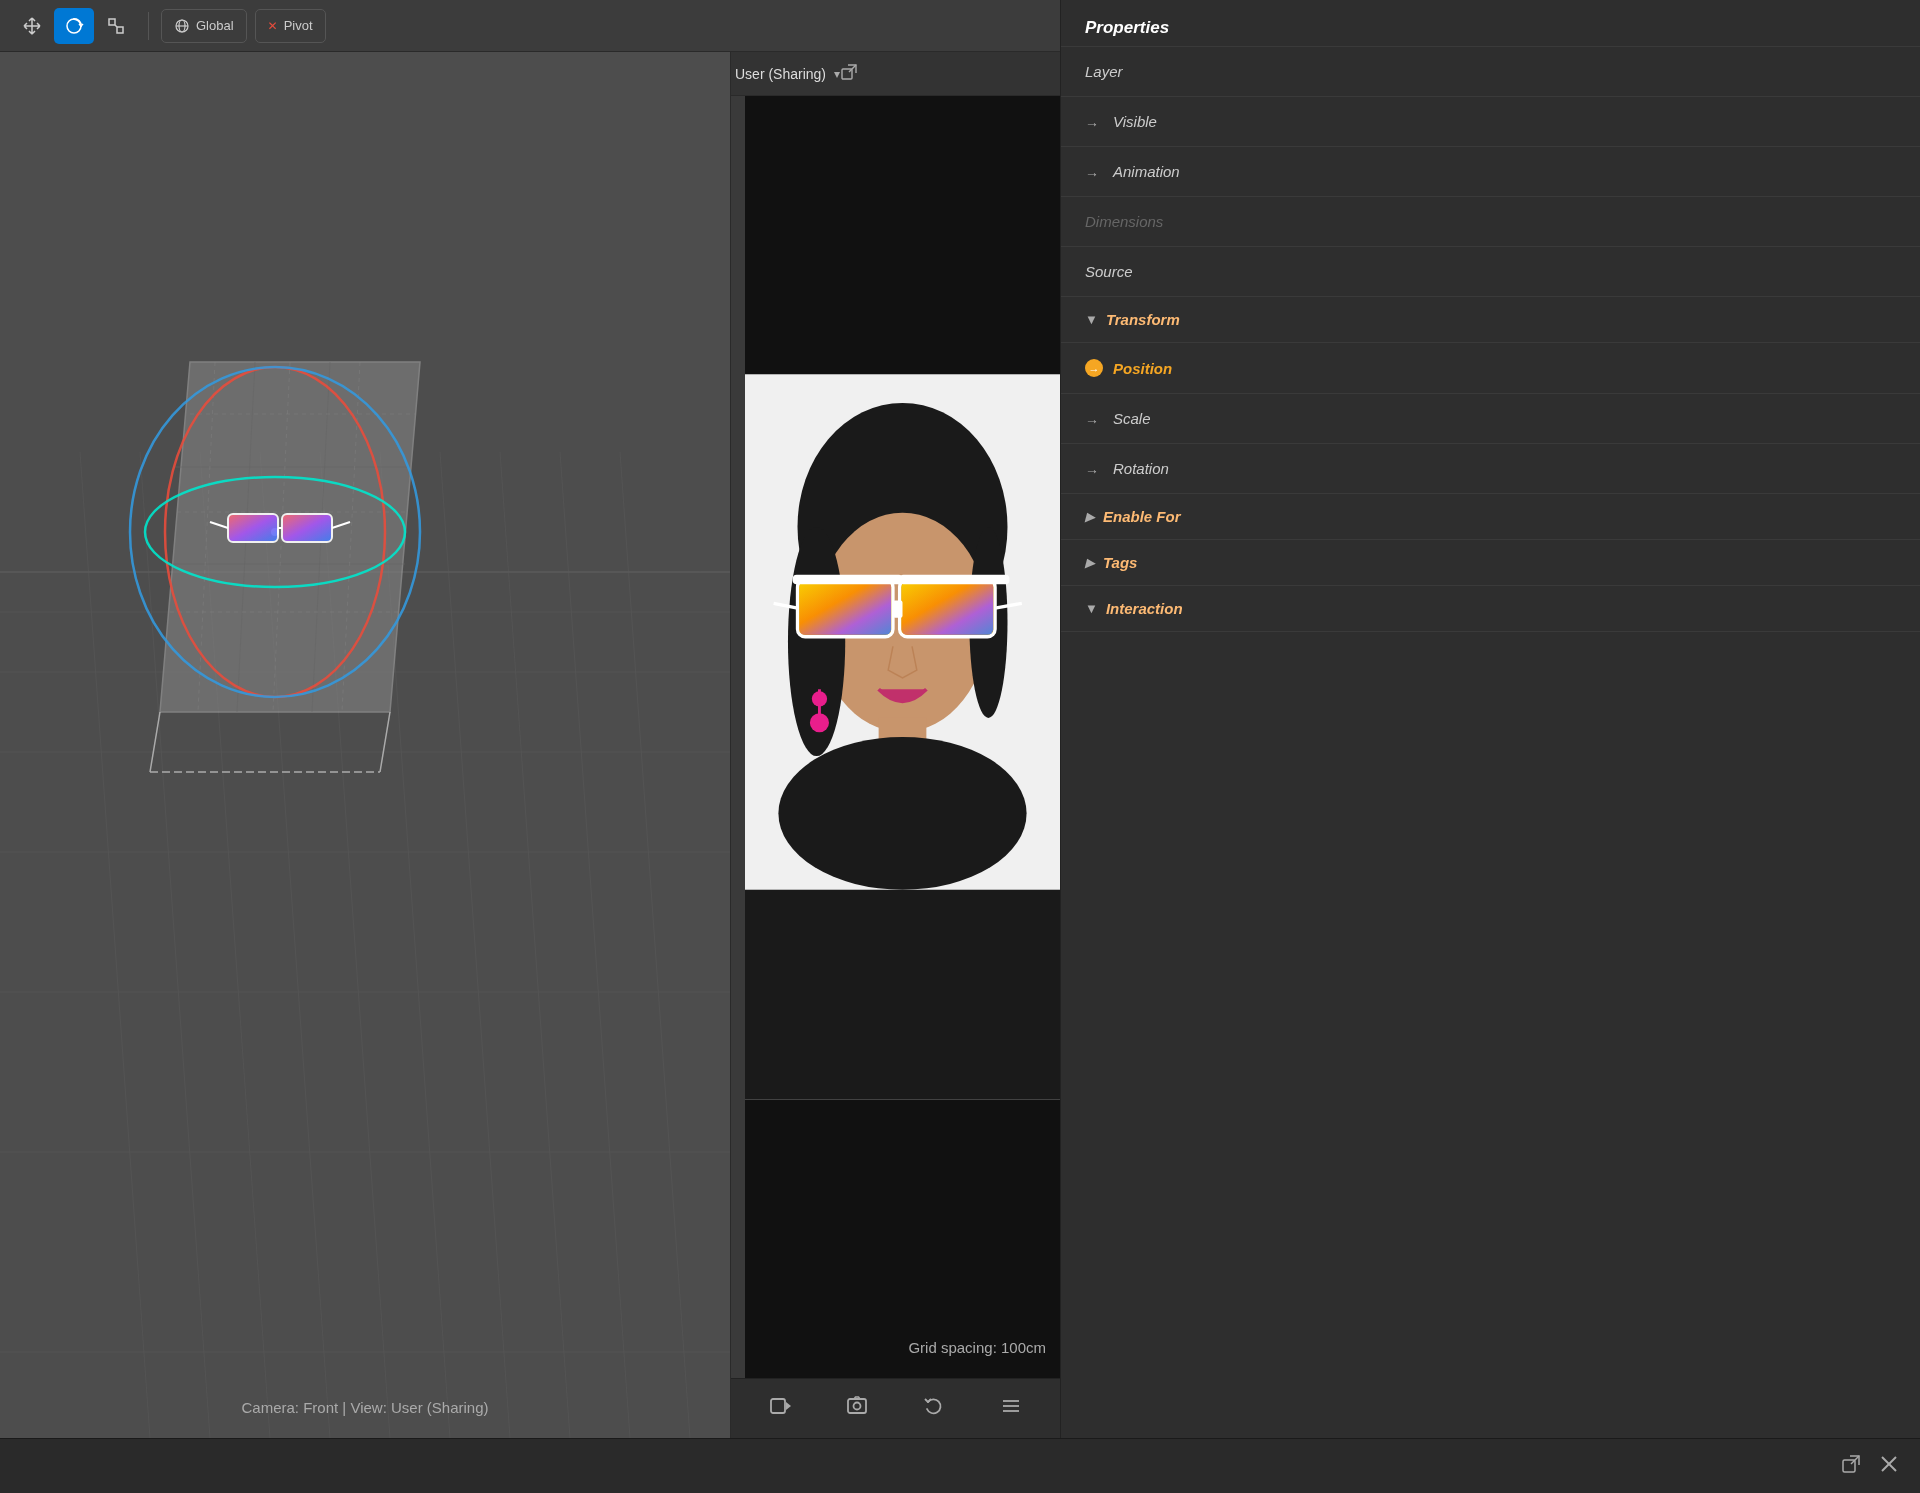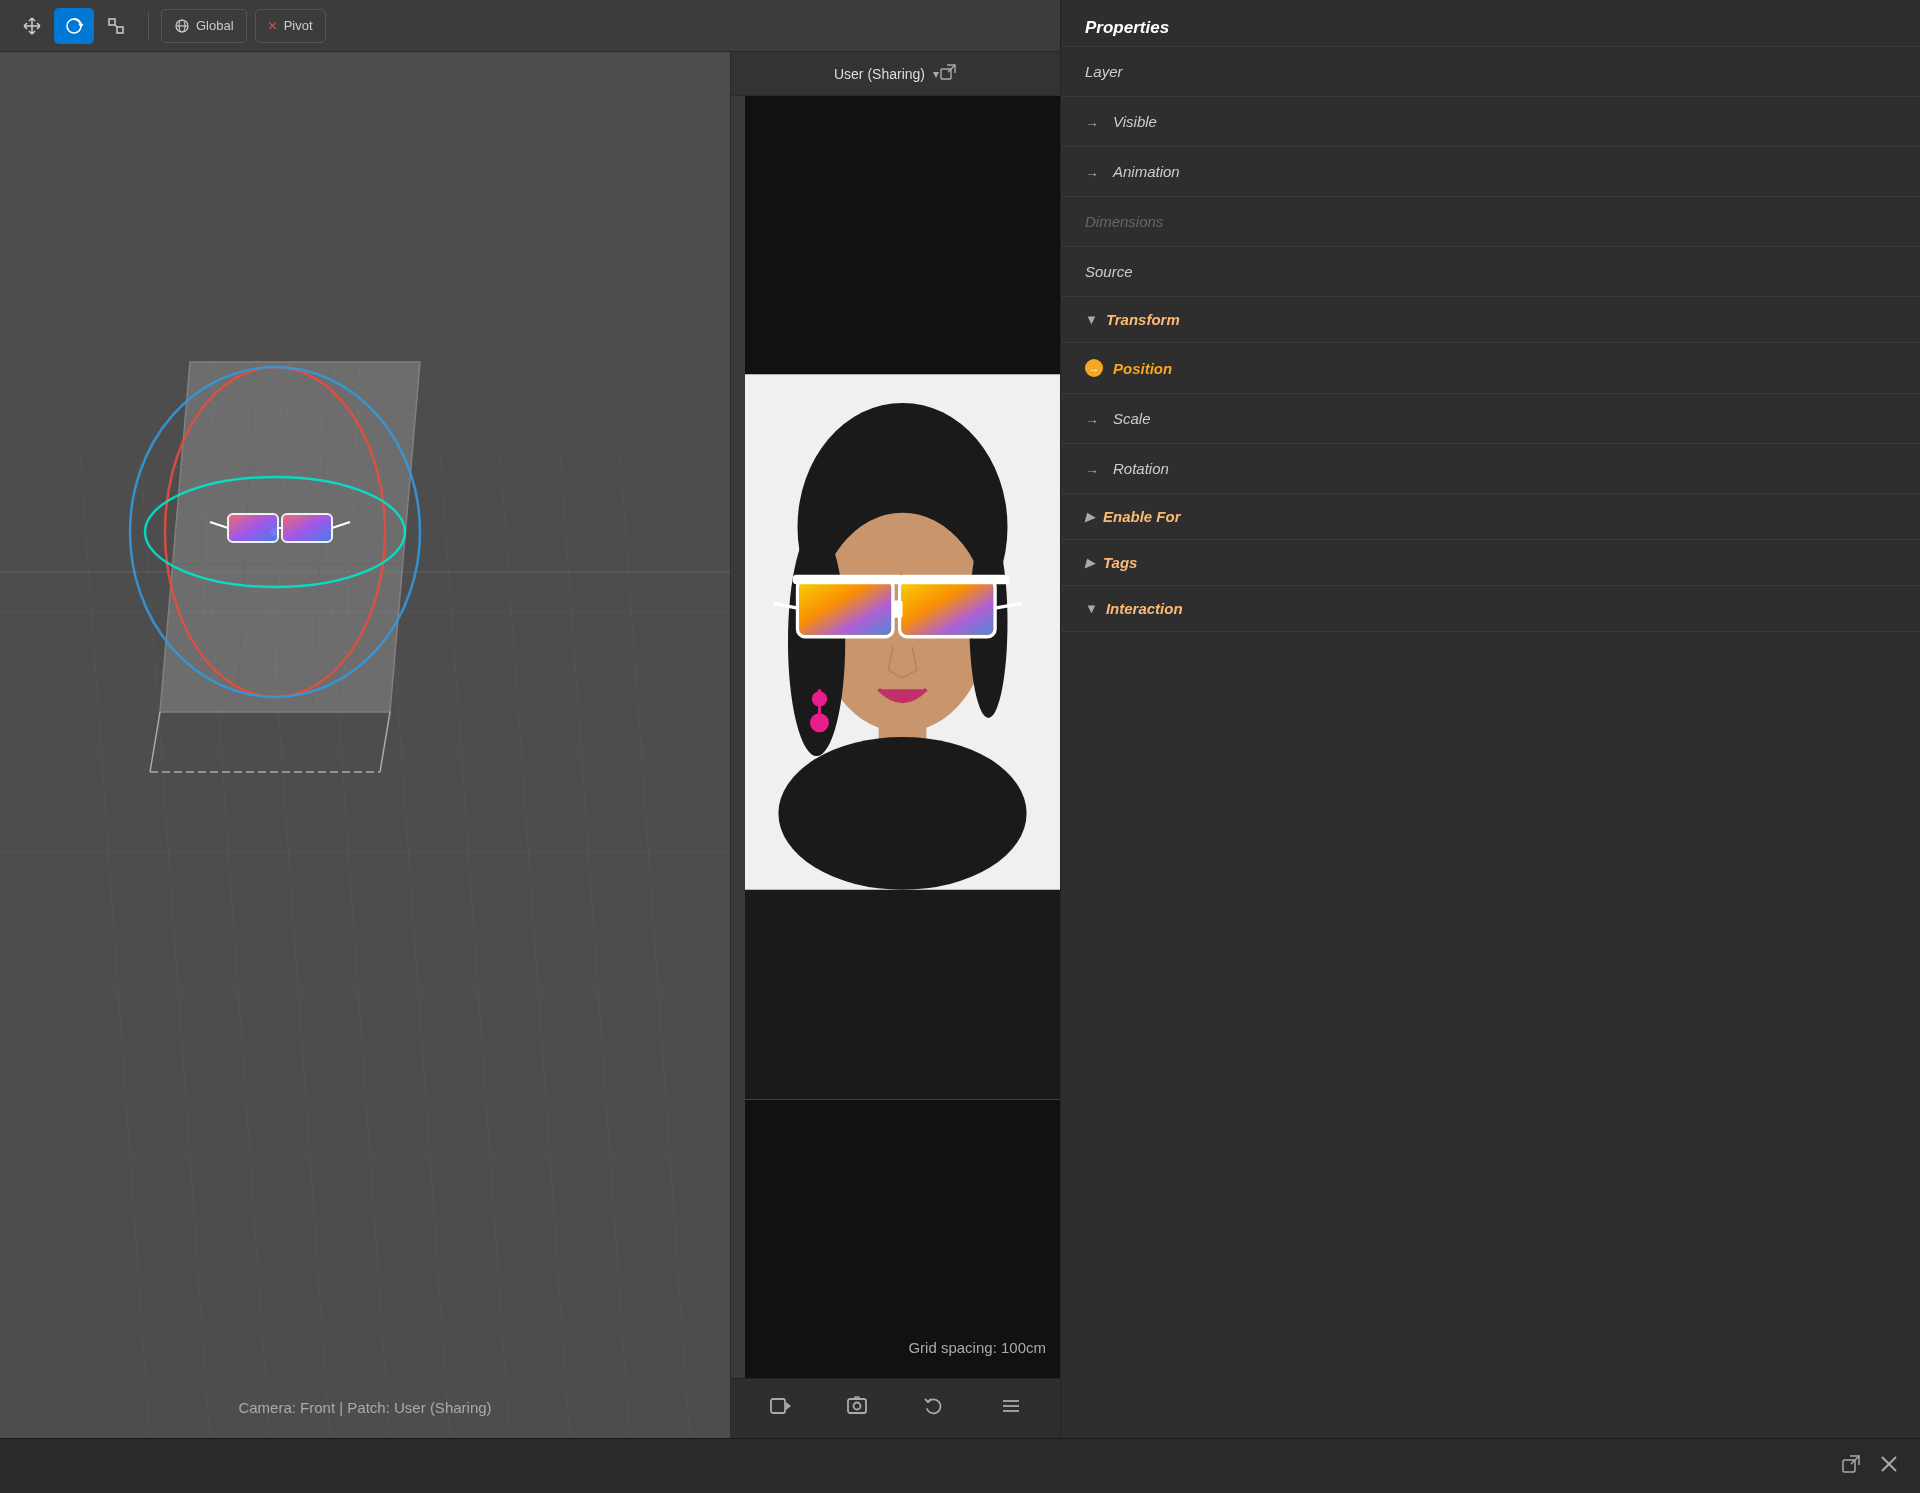--- a/index.html
+++ b/index.html
@@ -96,21 +96,21 @@
       background: #3a3a3a;
       border-left: 1px solid #2a2a2a;
       display: flex;
       flex-direction: column;
     }
     .preview-header {
       height: 44px;
       background: #333;
       display: flex;
       align-items: center;
-      justify-content: center;
+      justify-content: flex-start;
       padding: 0 4px;
       border-bottom: 1px solid #2a2a2a;
     }
     .preview-title-area {
       display: flex;
       align-items: center;
       gap: 8px;
     }
     .preview-title {
       color: #ddd;
@@ -404,21 +404,21 @@
   <svg style="position:absolute;top:0;left:0;width:0;height:0">
     <defs>
       <linearGradient id="lens-gradient" x1="0" y1="0" x2="1" y2="1">
         <stop offset="0%" stop-color="#ff6b6b"></stop>
         <stop offset="50%" stop-color="#a855f7"></stop>
         <stop offset="100%" stop-color="#3b82f6"></stop>
       </linearGradient>
     </defs>
   </svg>
 
-  <div class="camera-label">Camera: Front | Patch: User (Sharing)</div>
+  <div class="camera-label">Camera: Front | View: User (Sharing)</div>
 </div>
 
 <div class="preview-panel">
   <div class="preview-header">
     <div class="preview-title-area">
       <span class="preview-title">User (Sharing)</span>
       <span class="preview-chevron">▾</span>
     </div>
     <button class="preview-external-btn">
       <svg width="18" height="18" viewBox="0 0 18 18" fill="none">

